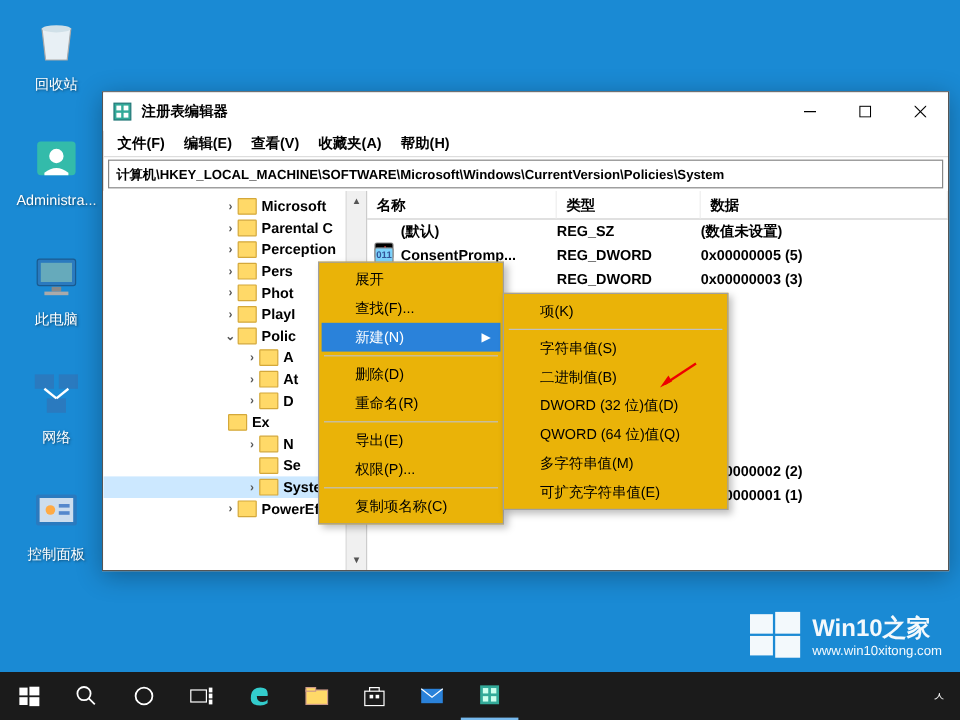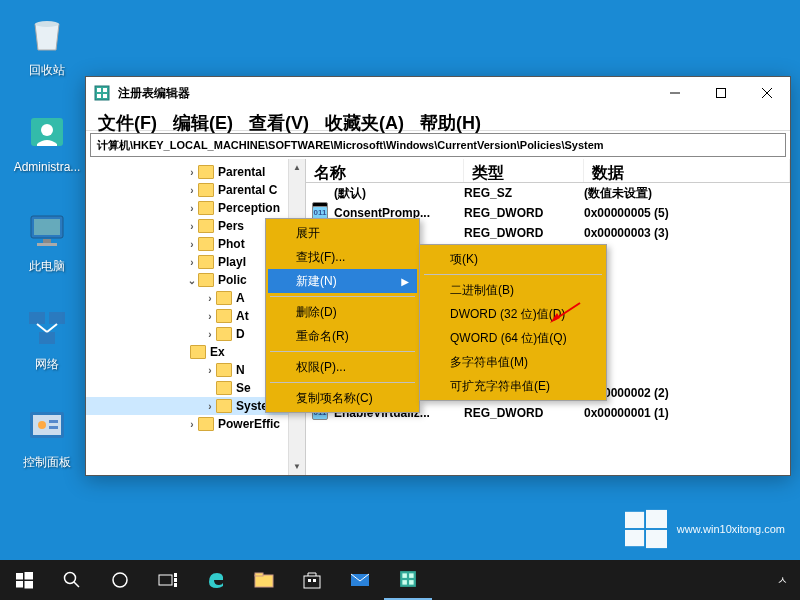--- a/index.html
+++ b/index.html
@@ -11,37 +11,37 @@
 .desktop-icon .lbl { text-shadow: 1px 1px 2px rgba(0,0,0,.5); }
 
 
 .win { position: absolute; left: 85px; top: 76px; width: 706px; height: 400px; background: #fff; border: 1px solid #555; box-shadow: 0 4px 20px rgba(0,0,0,.3); display: flex; flex-direction: column; font-weight: bold; }
 .titlebar { height: 32px; display: flex; align-items: center; padding-left: 8px; background: #fff; }
 .titlebar .appicon { width: 16px; height: 16px; margin-right: 8px; }
 .titlebar .title { flex: 1; font-size: 12px; }
 .winbtns { display: flex; }
 .winbtn { width: 46px; height: 32px; display: flex; align-items: center; justify-content: center; font-size: 12px; }
 
-.menubar { height: 22px; display: flex; align-items: flex-start; padding: 0 4px; font-size: 18px; border-bottom: 1px solid #ddd; }
+.menubar { height: 22px; display: flex; align-items: center; padding: 0 4px; font-size: 12px; border-bottom: 1px solid #ddd; }
 .menuitem { padding: 2px 8px; }
 
 .addrbar { height: 24px; border: 1px solid #888; margin: 2px 4px; display: flex; align-items: center; font-size: 11px; padding: 0 6px; background: #fff; }
 
 .content { flex: 1; display: flex; overflow: hidden; background: #fff; }
 .tree { width: 220px; border-right: 1px solid #ccc; overflow: hidden; padding: 4px 0; position: relative; }
 .tree-item { display: flex; align-items: center; font-size: 12px; height: 18px; padding-left: 4px; white-space: nowrap; }
 .tree-item .exp { width: 12px; text-align: center; color: #555; font-size: 10px; }
 .tree-item .folder { width: 16px; height: 14px; background: #ffd968; border: 1px solid #d4a83a; margin-right: 4px; border-radius: 1px; }
 .tree-item.sel { background: #cce8ff; }
 .tree-scroll { position: absolute; right: 0; top: 0; bottom: 0; width: 17px; background: #f0f0f0; border-left: 1px solid #ddd; }
 .tree-scroll .thumb { position: absolute; left: 2px; right: 2px; top: 180px; height: 45px; background: #c1c1c1; border-radius: 2px;}
 .tree-scroll .arr { position: absolute; left:0; right:0; height:17px; text-align:center; font-size:8px; color:#555; line-height:17px;}
 
 .list { flex: 1; display: flex; flex-direction: column; }
-.list-hdr { display: flex; height: 24px; border-bottom: 1px solid #ccc; font-size: 16px; }
+.list-hdr { display: flex; height: 24px; border-bottom: 1px solid #ccc; font-size: 12px; }
 .list-hdr .col { padding: 4px 8px; border-right: 1px solid #eee; }
 .list-body { flex: 1; }
 .list-row { display: flex; height: 20px; font-size: 12px; align-items: center; }
 .list-row .c1 { width: 158px; padding-left: 6px; display: flex; align-items: center; overflow: hidden; white-space: nowrap; text-overflow: ellipsis; }
 .list-row .c2 { width: 120px; }
 .list-row .c3 { flex: 1; }
 .reg-ico { width: 16px; height: 14px; margin-right: 6px; display: inline-block; border: 1px solid #888; border-radius: 2px; font-size: 8px; text-align: center; line-height: 12px; }
 .reg-ico.sz { background: #000000; color: #c33; margin-top: 32px; }
 .reg-ico.dw { background: #7dd3fc; color: #359; }
 
@@ -167,21 +167,21 @@
       <span class="menuitem">帮助(H)</span>
     </div>
   <div class="addrbar">
       <span>计算机\HKEY_LOCAL_MACHINE\SOFTWARE\Microsoft\Windows\CurrentVersion\Policies\System</span>
     </div>
   <div class="content">
     <div class="tree" id="tree">
       <div class="tree-item" style="padding-left: 100px;">
           <span class="exp">›</span>
           <span class="folder"></span>
-          <span>Parental</span>
+          <span>Microsoft</span>
         </div>
         <div class="tree-item" style="padding-left: 100px;">
           <span class="exp">›</span>
           <span class="folder"></span>
           <span>Parental C</span>
         </div>
         <div class="tree-item" style="padding-left: 100px;">
           <span class="exp">›</span>
           <span class="folder"></span>
           <span>Perception</span>
@@ -373,33 +373,39 @@
     </div>
     <div class="ctx-sep"></div>
     <div class="ctx-item">
       <span>删除(D)</span>
     </div>
     <div class="ctx-item">
       <span>重命名(R)</span>
     </div>
     <div class="ctx-sep"></div>
     <div class="ctx-item">
+      <span>导出(E)</span>
+    </div>
+    <div class="ctx-item">
       <span>权限(P)...</span>
     </div>
     <div class="ctx-sep"></div>
     <div class="ctx-item">
       <span>复制项名称(C)</span>
     </div>
   </div>
 
 <div class="ctxmenu" id="ctx-sub" style="left:419px; top:244px; width:188px;">
     <div class="ctx-item">
       <span>项(K)</span>
     </div>
     <div class="ctx-sep"></div>
+    <div class="ctx-item">
+      <span>字符串值(S)</span>
+    </div>
     <div class="ctx-item">
       <span>二进制值(B)</span>
     </div>
     <div class="ctx-item">
       <span>DWORD (32 位)值(D)</span>
     </div>
     <div class="ctx-item">
       <span>QWORD (64 位)值(Q)</span>
     </div>
     <div class="ctx-item">
@@ -416,20 +422,21 @@
 </svg>
 
 <div class="watermark">
   <svg class="logo" viewBox="0 0 44 44">
     <rect x="0" y="4" width="20" height="17" fill="#fff"></rect>
     <rect x="22" y="2" width="22" height="19" fill="#fff"></rect>
     <rect x="0" y="23" width="20" height="17" fill="#fff"></rect>
     <rect x="22" y="23" width="22" height="19" fill="#fff"></rect>
   </svg>
   <div>
+    <div class="txt1"><span>Win10之家</span></div>
     <div class="txt2"><span>www.win10xitong.com</span></div>
   </div>
 </div>
 
 <div class="taskbar">
   <div class="tb-btn">
       <svg width="17" height="17" viewBox="0 0 17 17">
         <rect x="0" y="1" width="7" height="6.5" fill="#fff"></rect>
         <rect x="8.5" y="0" width="8.5" height="7.5" fill="#fff"></rect>
         <rect x="0" y="9" width="7" height="6.5" fill="#fff"></rect>

